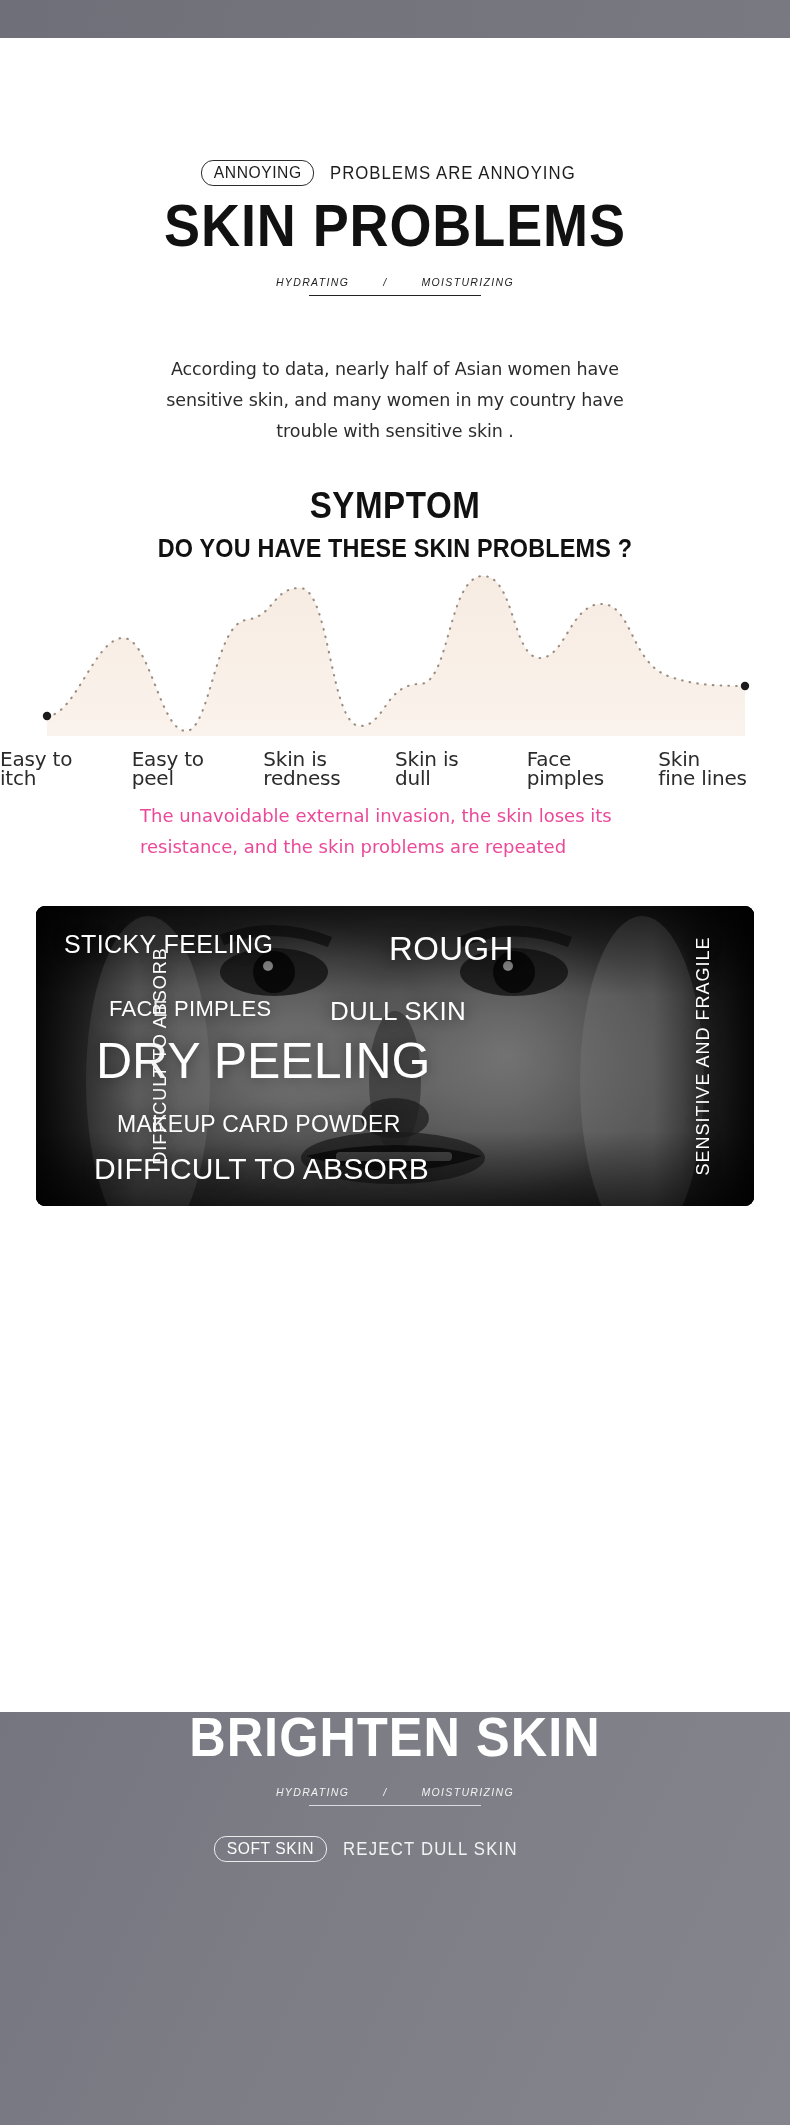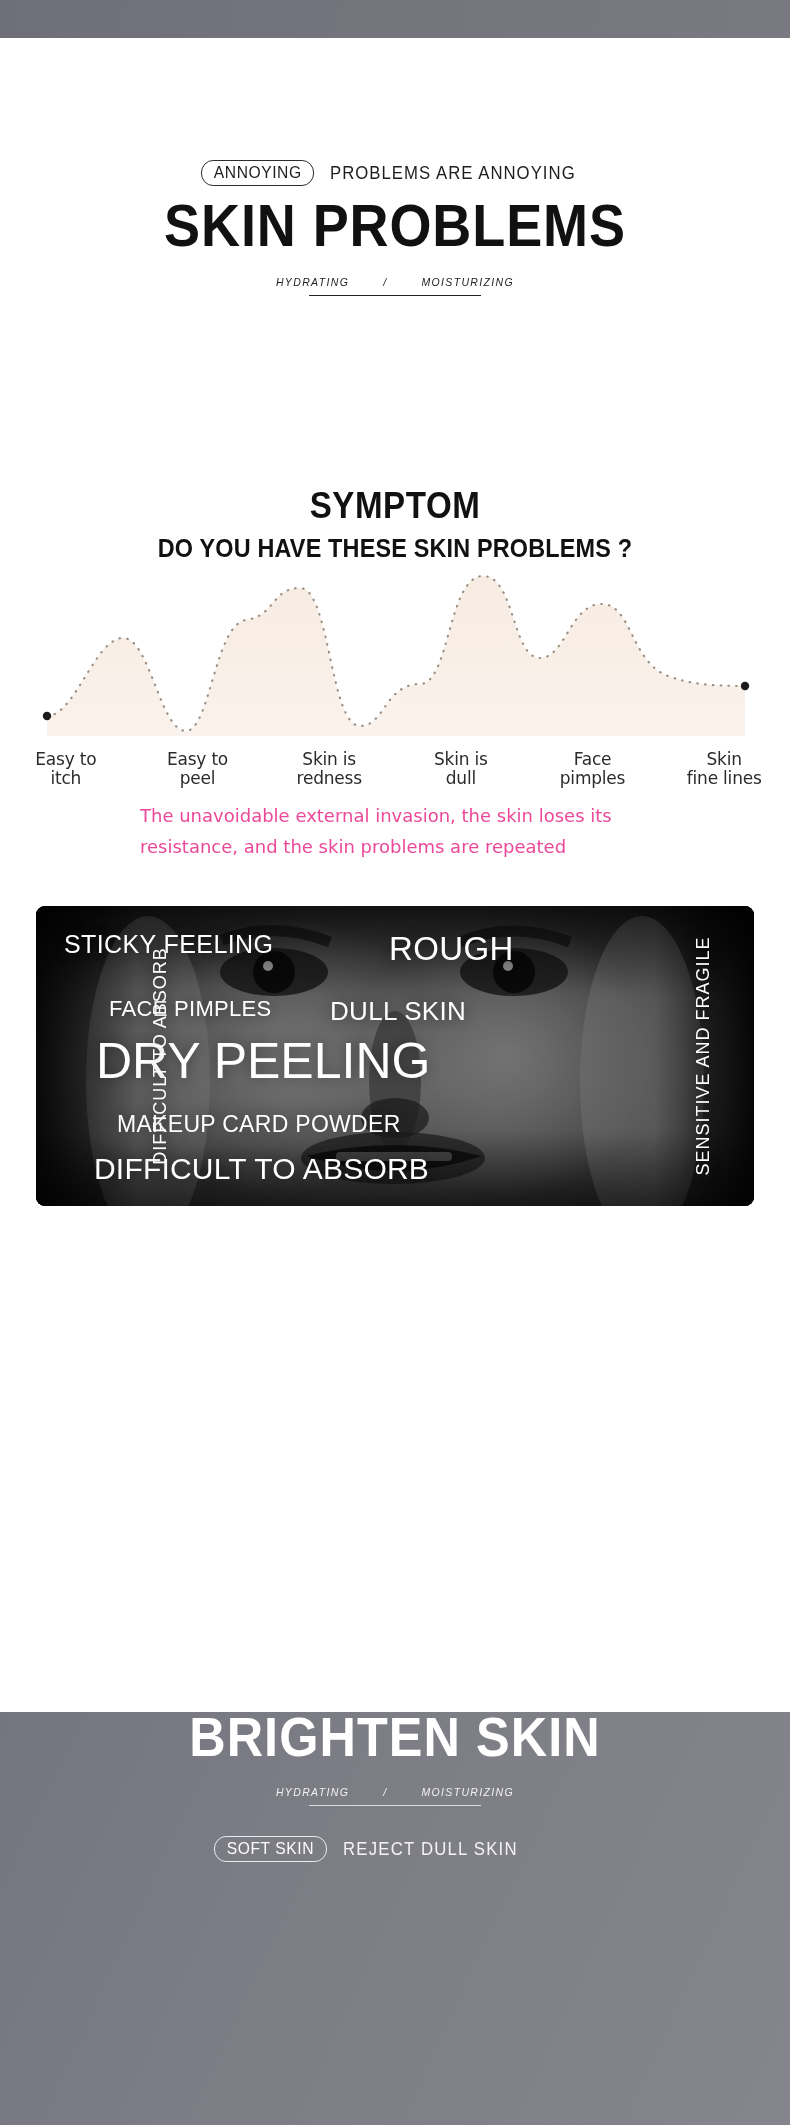--- a/index.html
+++ b/index.html
@@ -90,22 +90,22 @@
   .chart{
     position:absolute; left:0; top:528px; width:790px; height:170px;
   }
   .chart svg{ display:block; width:790px; height:170px; }
 
   .chart-labels{
     position:absolute; left:0; top:712px; width:790px;
     display:flex;
   }
   .chart-label{
-    flex:1 1 0; text-align:center;
-    font-size:17px; line-height:19px; color:#2b2b2b;
+    flex:1 1 0; 
+    font-size:20px; line-height:19px; color:#2b2b2b;
     font-family:"DejaVu Sans",sans-serif;
     letter-spacing:-.2px;
   }
 
   
   .mid-copy{
     position:absolute; left:50%; transform:translateX(-50%);
     top:762px; width:510px; text-align:left;
     font-size:18px; line-height:31px; color:#ec4899;
     font-family:"DejaVu Sans",sans-serif;
@@ -189,20 +189,21 @@
 
   <div class="ruletag light">
     <div class="ruletag-row">
       <span>HYDRATING</span>
       <span>/</span>
       <span>MOISTURIZING</span>
     </div>
     <div class="ruletag-rule"></div>
   </div>
 
+  <p class="intro">According to data, nearly half of Asian women have sensitive skin, and many women in my country have trouble with sensitive skin .</p>
 
   <h2 class="symptom-title">SYMPTOM</h2>
   <h3 class="symptom-sub">DO YOU HAVE THESE SKIN PROBLEMS ?</h3>
 
   <div class="chart">
     <svg viewBox="0 0 790 170" preserveAspectRatio="none">
       <defs>
         <linearGradient id="fillGrad" x1="0" y1="0" x2="0" y2="1">
           <stop offset="0%" stop-color="#f7ece2"></stop>
           <stop offset="100%" stop-color="#faf2ec"></stop>

